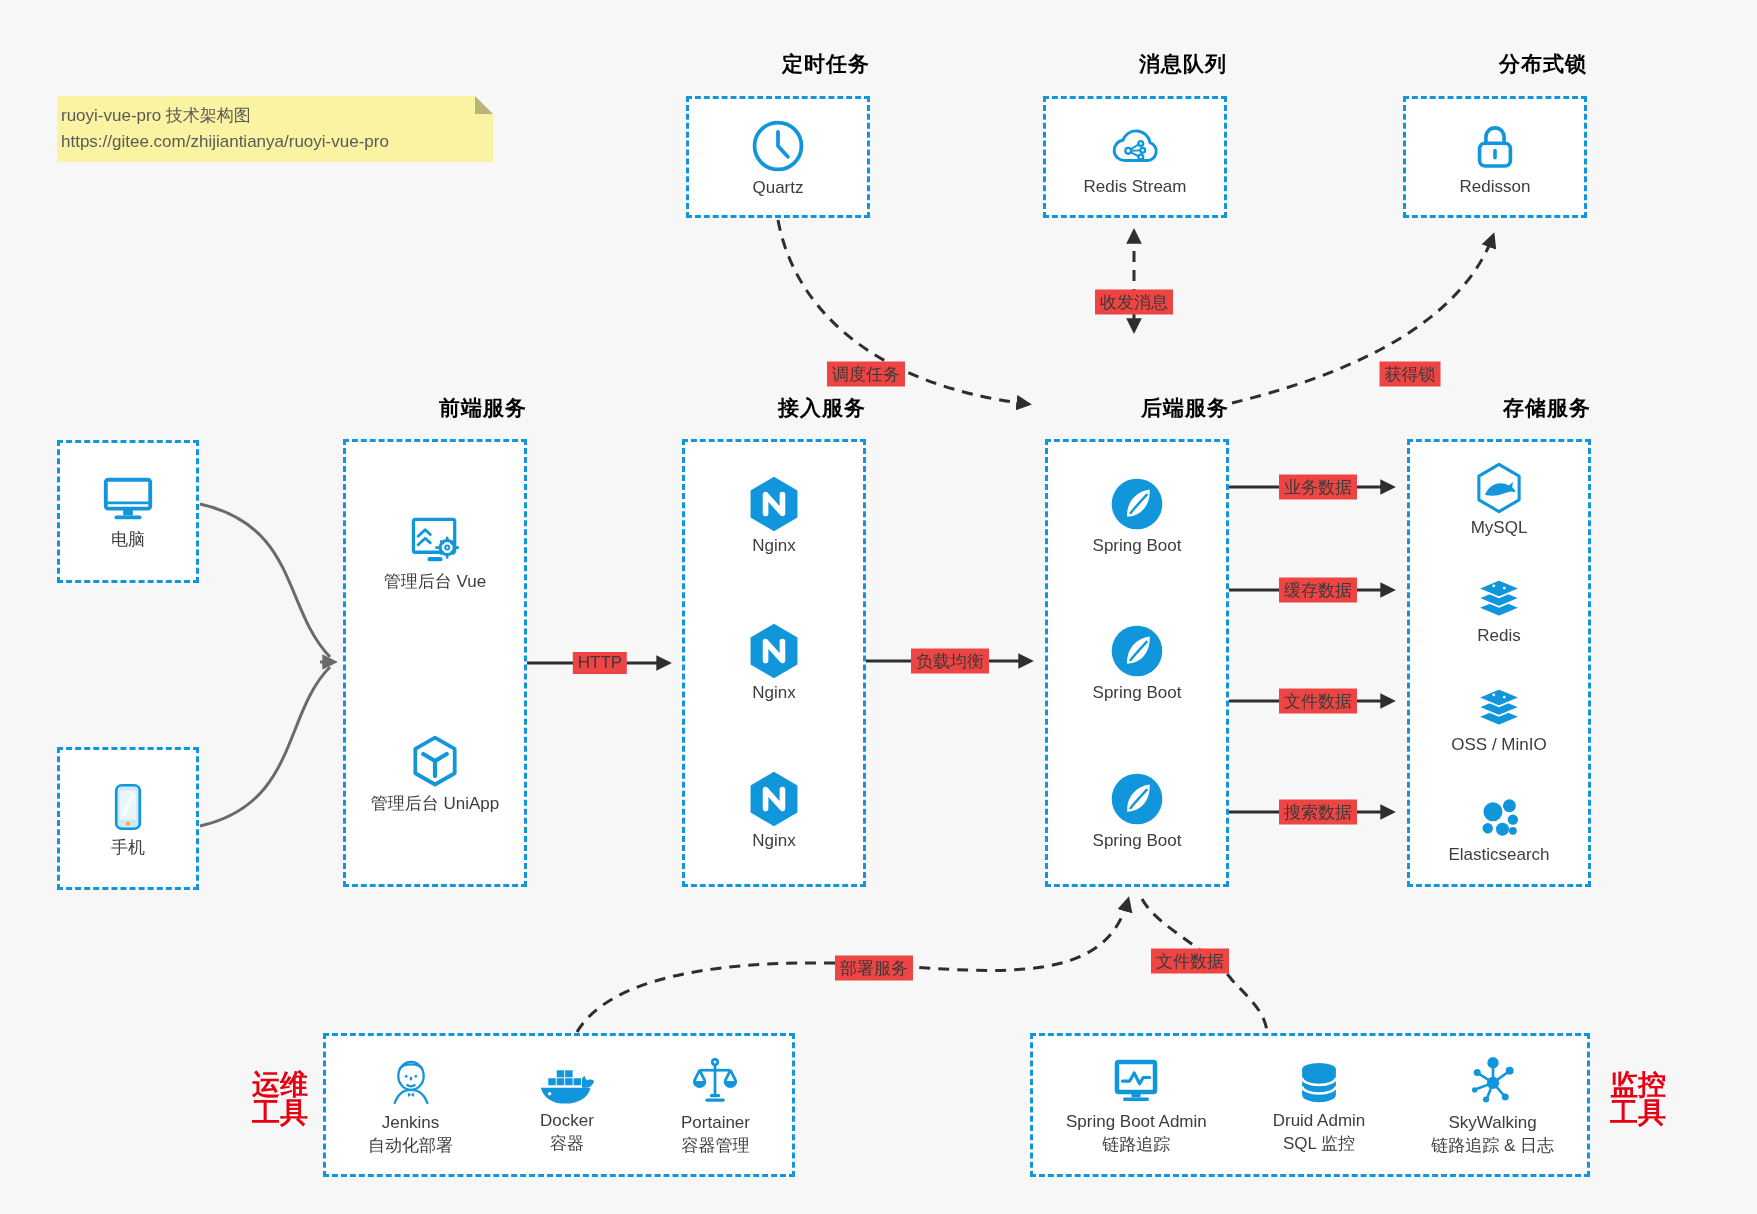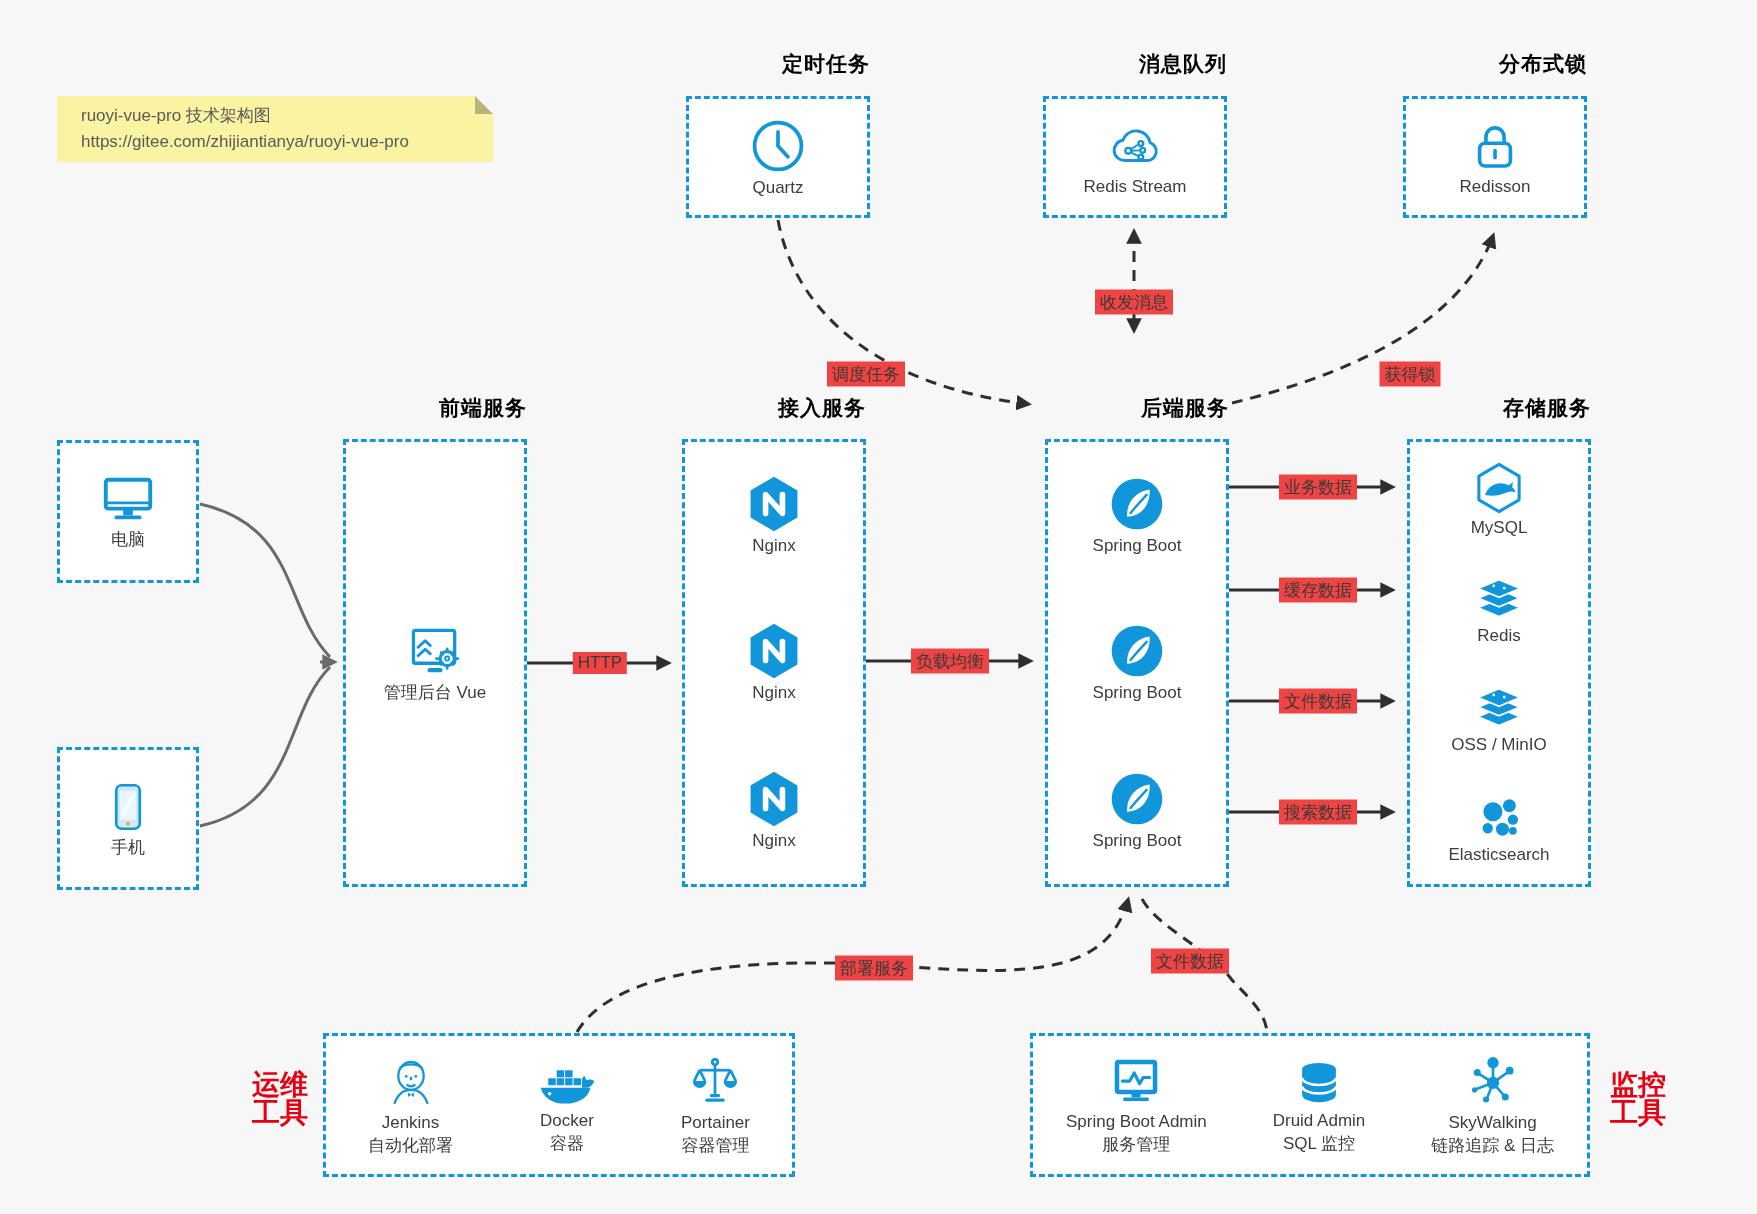--- a/index.html
+++ b/index.html
@@ -6,21 +6,21 @@
   .canvas{position:relative;width:1757px;height:1214px;background:#f7f7f7;overflow:hidden;}
   .overlay{position:absolute;left:0;top:0;width:1757px;height:1214px;z-index:4;pointer-events:none;}
   .panel{position:absolute;border:3px dashed #1296db;background:#fff;box-sizing:border-box;display:flex;z-index:2;}
   .panel.col{flex-direction:column;justify-content:space-around;align-items:center;}
   .panel.row{flex-direction:row;justify-content:space-around;align-items:center;}
   .svc-item{display:flex;flex-direction:column;align-items:center;}
   .svc-label{font-size:17px;color:#3d3d3d;text-align:center;line-height:23px;white-space:nowrap;}
   .sec-title{position:absolute;width:184px;text-align:right;font-size:21px;font-weight:700;color:#000000;letter-spacing:1px;z-index:3;}
   .side-title{position:absolute;width:68px;text-align:center;font-size:28px;font-weight:700;color:#e60012;line-height:28px;z-index:3;}
   .conn-label{position:absolute;transform:translate(-50%,-50%);background:#ef4444;padding:1px 5px;font-size:17px;color:#3a3a3a;white-space:nowrap;z-index:5;}
-  .note{position:absolute;left:57px;top:96px;width:436px;height:66px;background:#faf3a1;z-index:2;padding:7px 24px;box-sizing:border-box;font-size:17px;color:#5a5a5a;line-height:26px;}
+  .note{position:absolute;left:57px;top:96px;width:436px;height:66px;background:#faf3a1;z-index:2;padding:7px 4px;box-sizing:border-box;font-size:17px;color:#5a5a5a;line-height:26px;}
   .note .fold{position:absolute;top:0;right:0;width:0;height:0;border-top:18px solid #f7f7f7;border-left:18px solid #b9b47a;}
   .icon{display:flex;align-items:center;justify-content:center;}
 </style>
 </head>
 <body>
 
 <div class="canvas">
 
   <svg class="overlay" xmlns="http://www.w3.org/2000/svg">
     <defs>
@@ -140,20 +140,29 @@
             <circle cx="45" cy="37" r="7.5" fill="#ffffff" stroke="#1296db" stroke-width="3.2"></circle>
             <circle cx="45" cy="37" r="2.2" fill="none" stroke="#1296db" stroke-width="2"></circle>
             <g stroke="#1296db" stroke-width="2.8" stroke-linecap="round">
               <path d="M45 26.5v2.5M45 45v2.5M36 37h-2.5M56.5 37H54M38.5 30.5l1.8 1.8M51.5 43.5l-1.8-1.8M38.5 43.5l1.8-1.8M51.5 30.5l-1.8 1.8"></path>
             </g>
             <rect x="24" y="47" width="16" height="4.5" rx="2" fill="#1296db"></rect>
           </svg>
       </span>
       <div class="svc-label">管理后台 Vue</div>
     </div>
+    <div class="svc-item">
+      <span class="icon">
+        <svg width="60" height="60" viewBox="0 0 64 64">
+            <polygon points="32,6 53,18 53,44 32,56 11,44 11,18" fill="none" stroke="#1296db" stroke-width="4" stroke-linejoin="round"></polygon>
+            <path d="M32 31 19.5 23.5M32 31 44.5 23.5M32 31V47" stroke="#1296db" stroke-width="4.5" stroke-linecap="round"></path>
+          </svg>
+      </span>
+      <div class="svc-label">管理后台 UniApp</div>
+    </div>
   </div>
 
   <div class="panel col" style="left:682px;top:439px;width:184px;height:448px">
     <div class="svc-item">
       <span class="icon">
         <svg width="60" height="60" viewBox="0 0 64 64">
             <polygon points="32,3 57,17.5 57,46.5 32,61 7,46.5 7,17.5" fill="#1296db"></polygon>
             <path d="M23 42V22L41 42V22" fill="none" stroke="#ffffff" stroke-width="6" stroke-linecap="round" stroke-linejoin="round"></path>
           </svg>
       </span>
@@ -339,21 +348,21 @@
       <span class="icon">
         <svg width="58" height="56" viewBox="0 0 64 60">
             <rect x="11" y="8" width="42" height="33" rx="2" fill="none" stroke="#1296db" stroke-width="5"></rect>
             <path d="M17 29H25L30 20 36 32 40 25H47" fill="none" stroke="#1296db" stroke-width="3.5" stroke-linecap="round" stroke-linejoin="round"></path>
             <rect x="27" y="41" width="10" height="6" fill="#1296db"></rect>
             <rect x="18" y="47" width="28" height="4" rx="1" fill="#1296db"></rect>
           </svg>
       </span>
       <div class="svc-label">
         <div>Spring Boot Admin</div>
-        <div>服务管理</div>
+        <div>链路追踪</div>
       </div>
     </div>
     <div class="svc-item">
       <span class="icon">
         <svg width="54" height="54" viewBox="0 0 64 64">
             <path d="M12 17V47a20 9 0 0 0 40 0V17Z" fill="#1296db"></path>
             <ellipse cx="32" cy="17" rx="20" ry="7.5" fill="#1296db"></ellipse>
             <path d="M12 27a20 8.5 0 0 0 40 0M12 37a20 8.5 0 0 0 40 0" fill="none" stroke="#ffffff" stroke-width="3"></path>
           </svg>
       </span>

